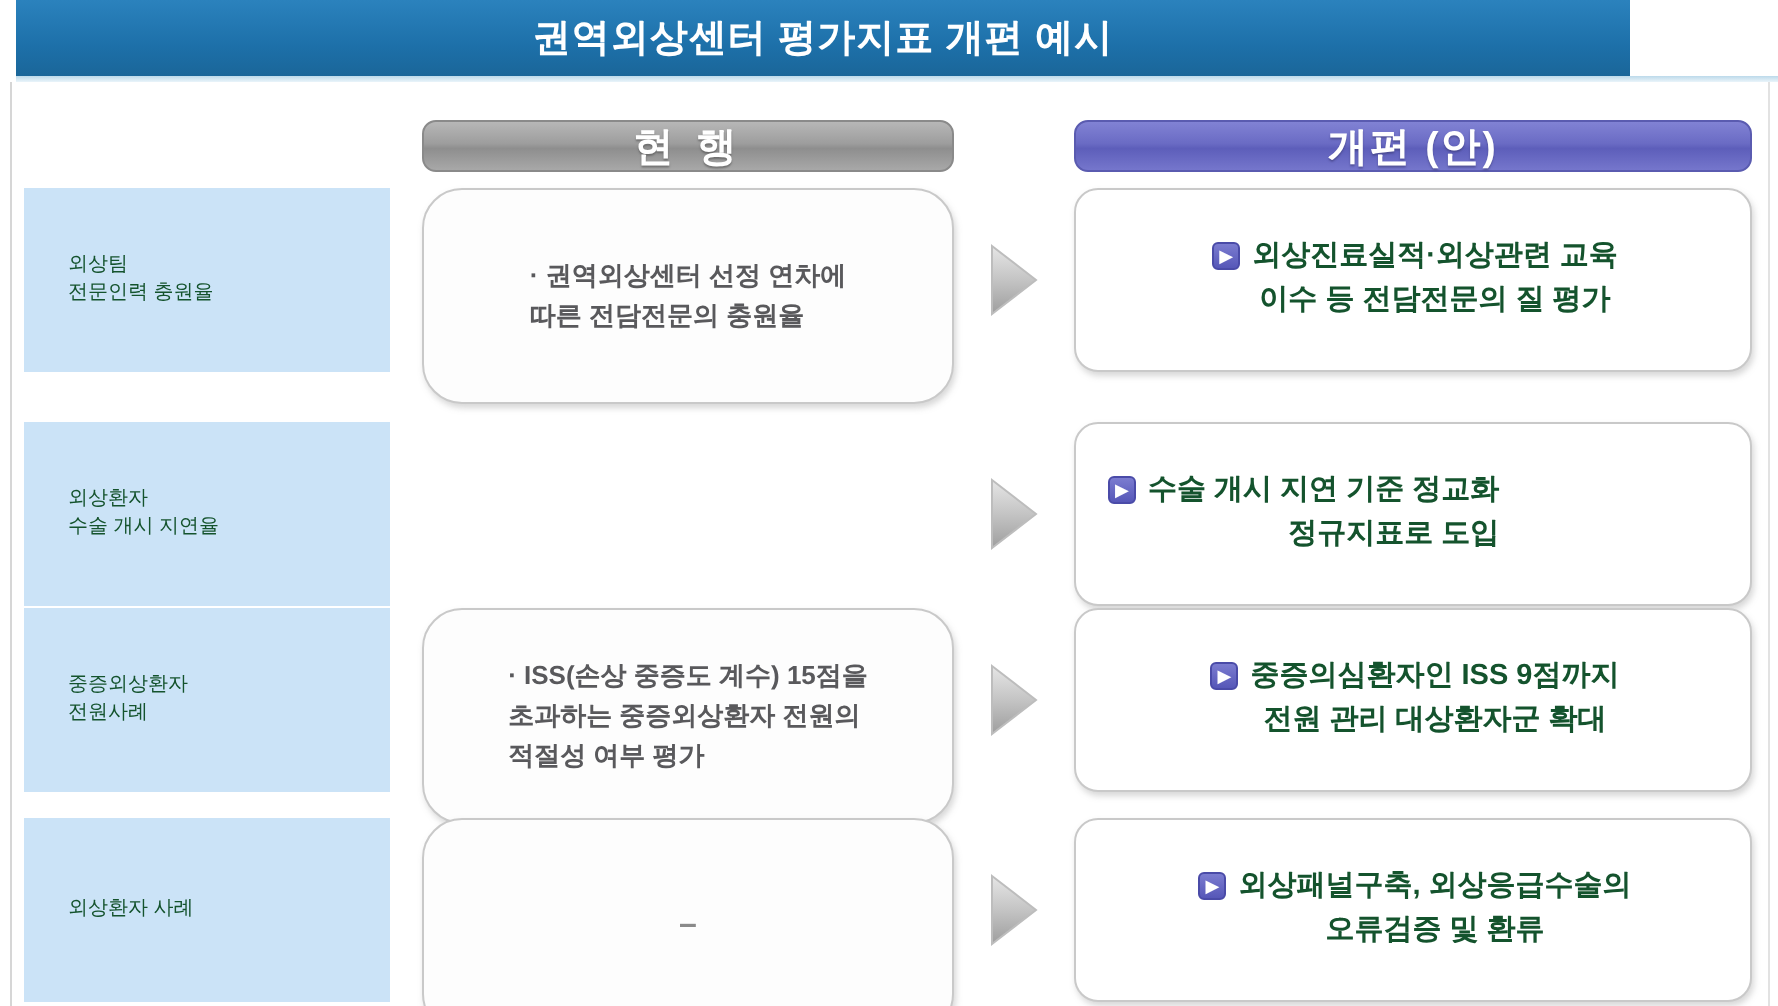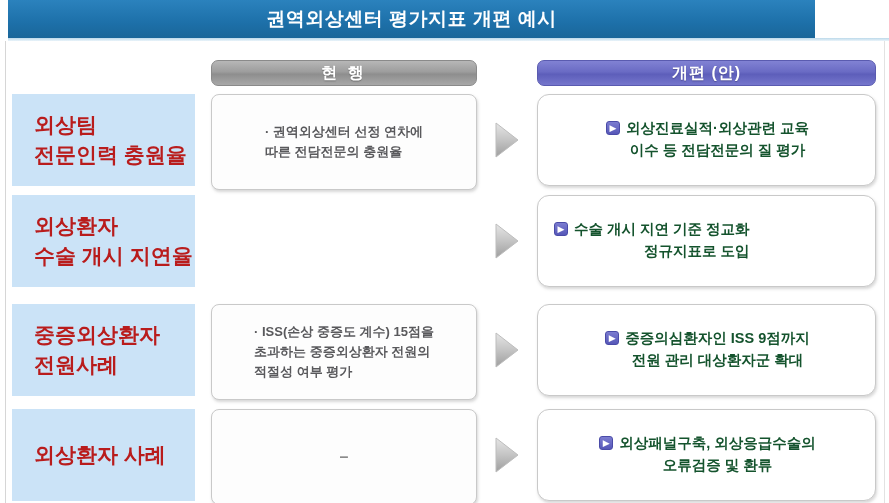--- a/index.html
+++ b/index.html
@@ -73,21 +73,21 @@
   
   .col-header {
     position: absolute;
     top: 60px;
     height: 26px;
     border-radius: 7px;
     display: flex;
     align-items: center;
     justify-content: center;
     box-sizing: border-box;
-    font-size: 16px;
+    font-size: 20px;
     font-weight: bold;
     color: #ffffff;
   }
   .col-header.current {
     left: 211px;
     width: 266px;
     background: linear-gradient(to bottom, #b7b7b7 0%, #9d9d9d 45%, #8e8e8e 55%, #a8a8a8 100%);
     border: 1px solid #8a8a8a;
     text-shadow: 0 1px 1px rgba(80,80,80,0.6);
     letter-spacing: 3px;
@@ -102,53 +102,53 @@
   }
 
   
   .row {
     position: absolute;
     left: 0;
     width: 889px;
     height: 92px;
   }
   .row.r0 { top: 94px; }
-  .row.r1 { top: 195px; }
+  .row.r1 { top: 211px; }
   .row.r2 { top: 304px; }
   .row.r3 { top: 409px; }
 
   .label-panel {
     position: absolute;
     left: 12px;
     top: 0px;
     width: 183px;
     height: 92px;
     background: #cbe3f7;
     display: flex;
     align-items: center;
     box-sizing: border-box;
     padding-left: 22px;
   }
   .label-panel .label-text {
-    color: #b91c1c;
-    font-size: 21px;
-    font-weight: bold;
+    color: #14532d;
+    font-size: 10px;
+    font-weight: normal;
     line-height: 1.45;
     white-space: pre-line;
   }
 
   .current-box {
     position: absolute;
     left: 211px;
     top: 0px;
     width: 266px;
-    height: 96px;
+    height: 108px;
     background: #fdfdfd;
     border: 1px solid #c9c9c9;
-    border-radius: 8px;
+    border-radius: 20px;
     box-shadow: 1px 2px 3px rgba(140,140,140,0.35);
     display: flex;
     align-items: center;
     justify-content: center;
     box-sizing: border-box;
     padding: 0 10px;
   }
   .current-box .current-text {
     color: #59595c;
     font-size: 13px;

